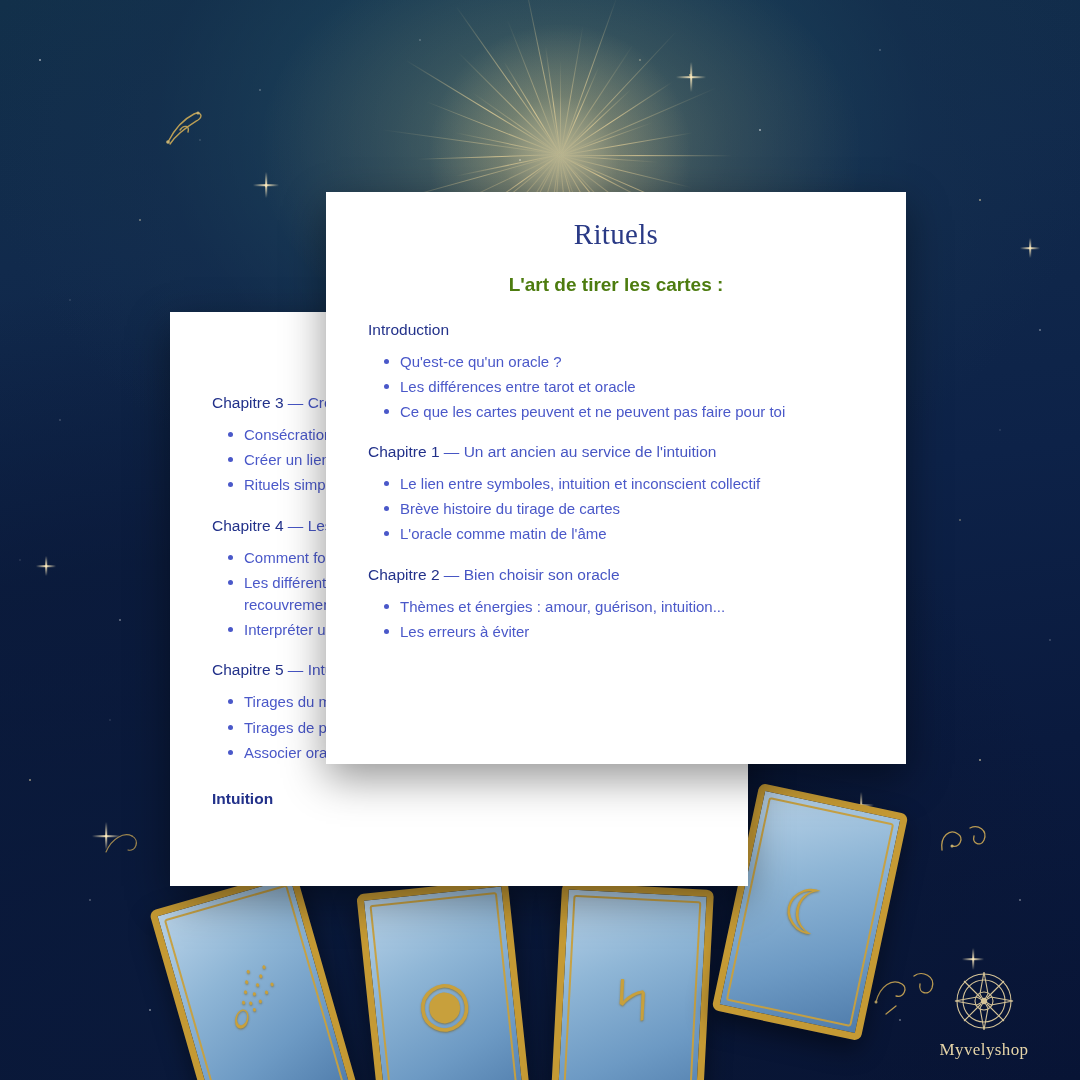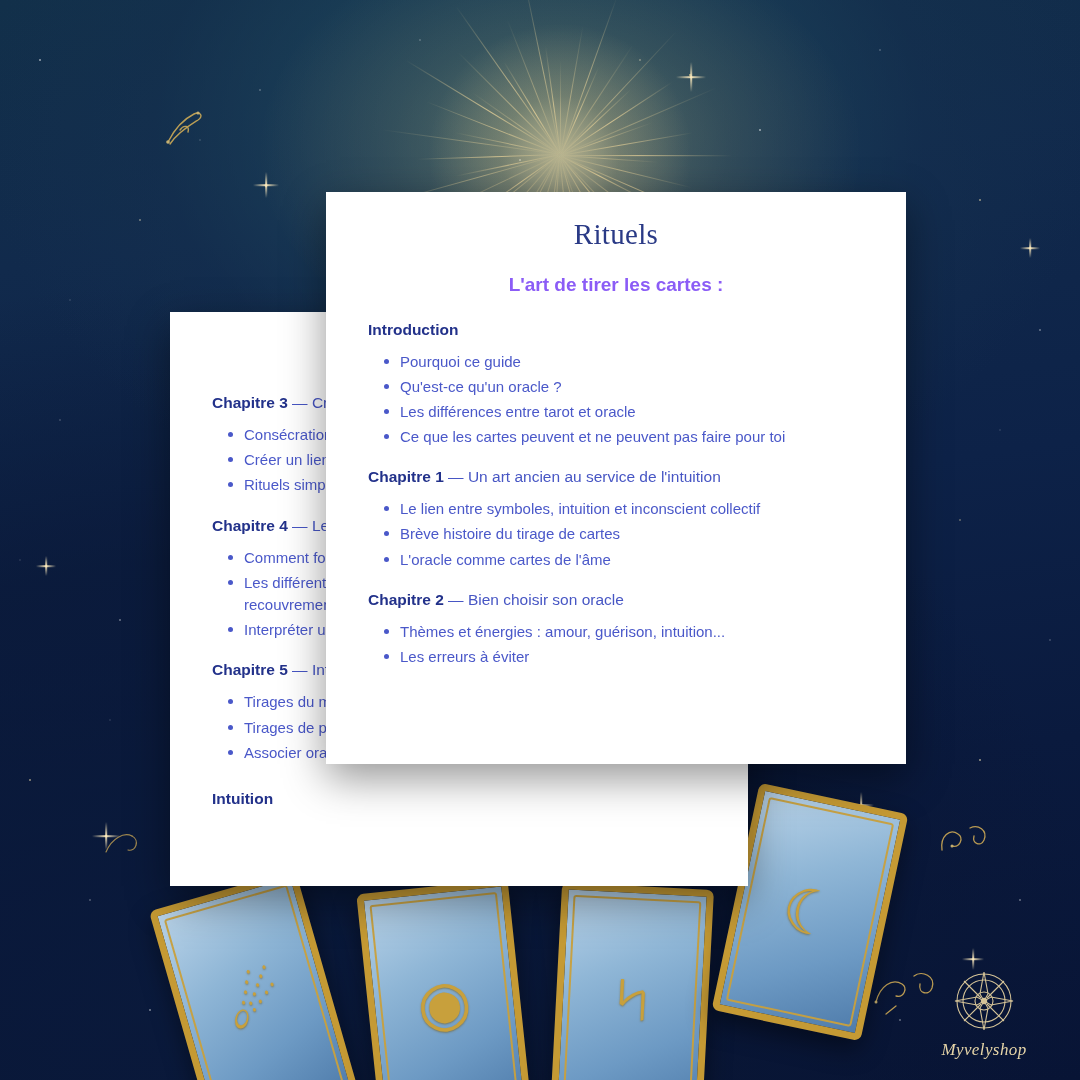--- a/index.html
+++ b/index.html
@@ -187,32 +187,32 @@
     font-family: "Liberation Serif", serif;
     font-size: 29px;
     color: #2a3a86;
     text-align: center;
     letter-spacing: 0.3px;
     margin-bottom: 20px;
   }
   .doc-subtitle {
     font-size: 19px;
     font-weight: bold;
-    color: #8b5cf6;
+    color: #4d7c0f;
     text-align: center;
     line-height: 1.45;
     margin-bottom: 22px;
   }
   .sec-head {
     font-size: 15.5px;
     color: #3b4bbf;
     margin-top: 20px;
     margin-bottom: 12px;
   }
-  .sec-head b { color: #22318a; font-weight: bold; }
+  .sec-head b { color: #22318a; font-weight: normal; }
   .sec-head .plain { font-weight: normal; color: #4756c4; }
 
   ul.bullets {
     list-style: none;
     margin: 0 0 4px 14px;
     padding: 0;
   }
   ul.bullets li {
     position: relative;
     font-size: 15px;
@@ -236,21 +236,20 @@
     margin-top: 26px;
   }
 
   
   .logo {
     position: absolute;
     right: 26px; bottom: 20px;
     width: 140px;
     text-align: center;
     pointer-events: none;
-    font-style: italic;
   }
   .logo .mark { display: block; margin: 0 auto; }
   .logo .brand {
     display: block;
     margin-top: 2px;
     font-family: "Liberation Serif", serif;
     font-size: 17px;
     color: #e6d5a8;
     letter-spacing: 0.4px;
   }
@@ -443,33 +442,32 @@
     <div class="doc-title">Rituels</div>
 
     <div class="doc-subtitle">
       <span>L'art de tirer les cartes :</span><br>
     </div>
 
     <div class="sec-head">
       <b>Introduction</b><span class="plain"></span>
     </div>
     <ul class="bullets">
-      <li>Pourquoi ce guide</li>
       <li>Qu'est-ce qu'un oracle ?</li>
       <li>Les différences entre tarot et oracle</li>
       <li>Ce que les cartes peuvent et ne peuvent pas faire pour toi</li>
     </ul>
 
     <div class="sec-head">
       <b>Chapitre 1</b><span class="plain"> — Un art ancien au service de l'intuition</span>
     </div>
     <ul class="bullets">
       <li>Le lien entre symboles, intuition et inconscient collectif</li>
       <li>Brève histoire du tirage de cartes</li>
-      <li>L'oracle comme cartes de l'âme</li>
+      <li>L'oracle comme matin de l'âme</li>
     </ul>
 
     <div class="sec-head">
       <b>Chapitre 2</b><span class="plain"> — Bien choisir son oracle</span>
     </div>
     <ul class="bullets">
       <li>Thèmes et énergies : amour, guérison, intuition...</li>
       <li>Les erreurs à éviter</li>
     </ul>
   </div>

